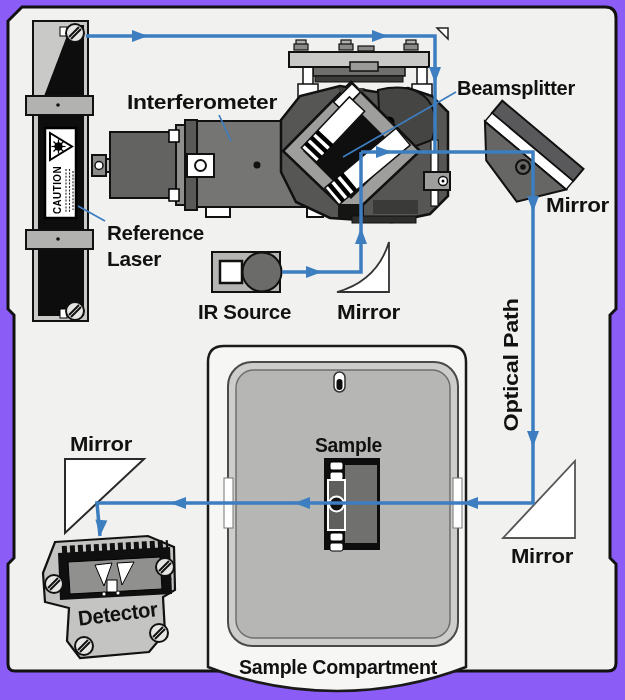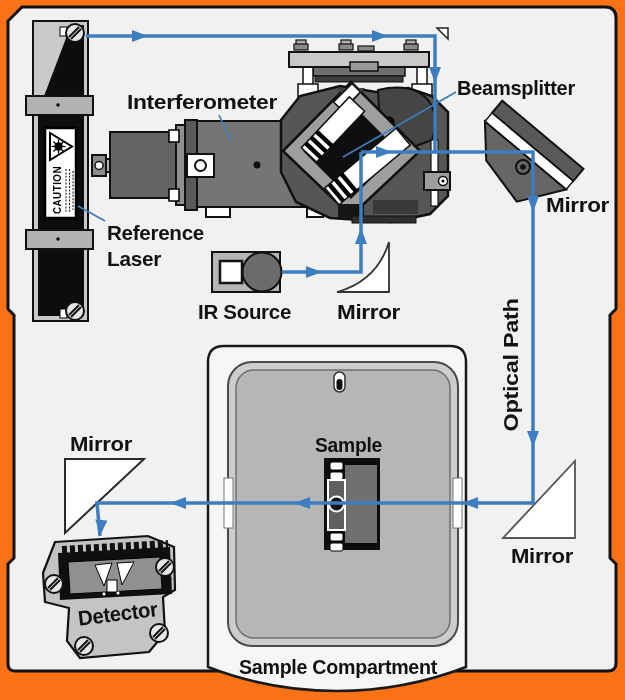--- a/index.html
+++ b/index.html
@@ -1,16 +1,16 @@
 <!DOCTYPE html>
 <html style="--beam_blue: #3d7ec0; --case_fill: #f1f1ef; --panel_light: #c9c9c7; --lid_gray: #b6b6b4; --housing_dark: #565654;"><head>
 <meta charset="utf-8">
 <style>
   html,body{margin:0;padding:0;background:#fff;}
-  .stage{position:relative;width:625px;height:700px;background:#f97316;font-family:"Liberation Sans",sans-serif;overflow:hidden;}
+  .stage{position:relative;width:625px;height:700px;background:#8b5cf6;font-family:"Liberation Sans",sans-serif;overflow:hidden;}
   .stage svg{position:absolute;left:0;top:0;}
   .lbl{font-family:"Liberation Sans",sans-serif;font-weight:bold;font-size:21px;fill:#111;letter-spacing:-0.3px;}
   .lbl-small{font-family:"Liberation Sans",sans-serif;font-weight:bold;font-size:10px;fill:#000;letter-spacing:0.5px;}
   .beam{stroke:var(--beam_blue,#3d7ec0);stroke-width:3.5;fill:none;}
   .beam-arrow{fill:var(--beam_blue,#3d7ec0);stroke:none;}
   .leader{stroke:var(--beam_blue,#3d7ec0);stroke-width:1.7;fill:none;}
 </style>
 </head>
 <body>
 

